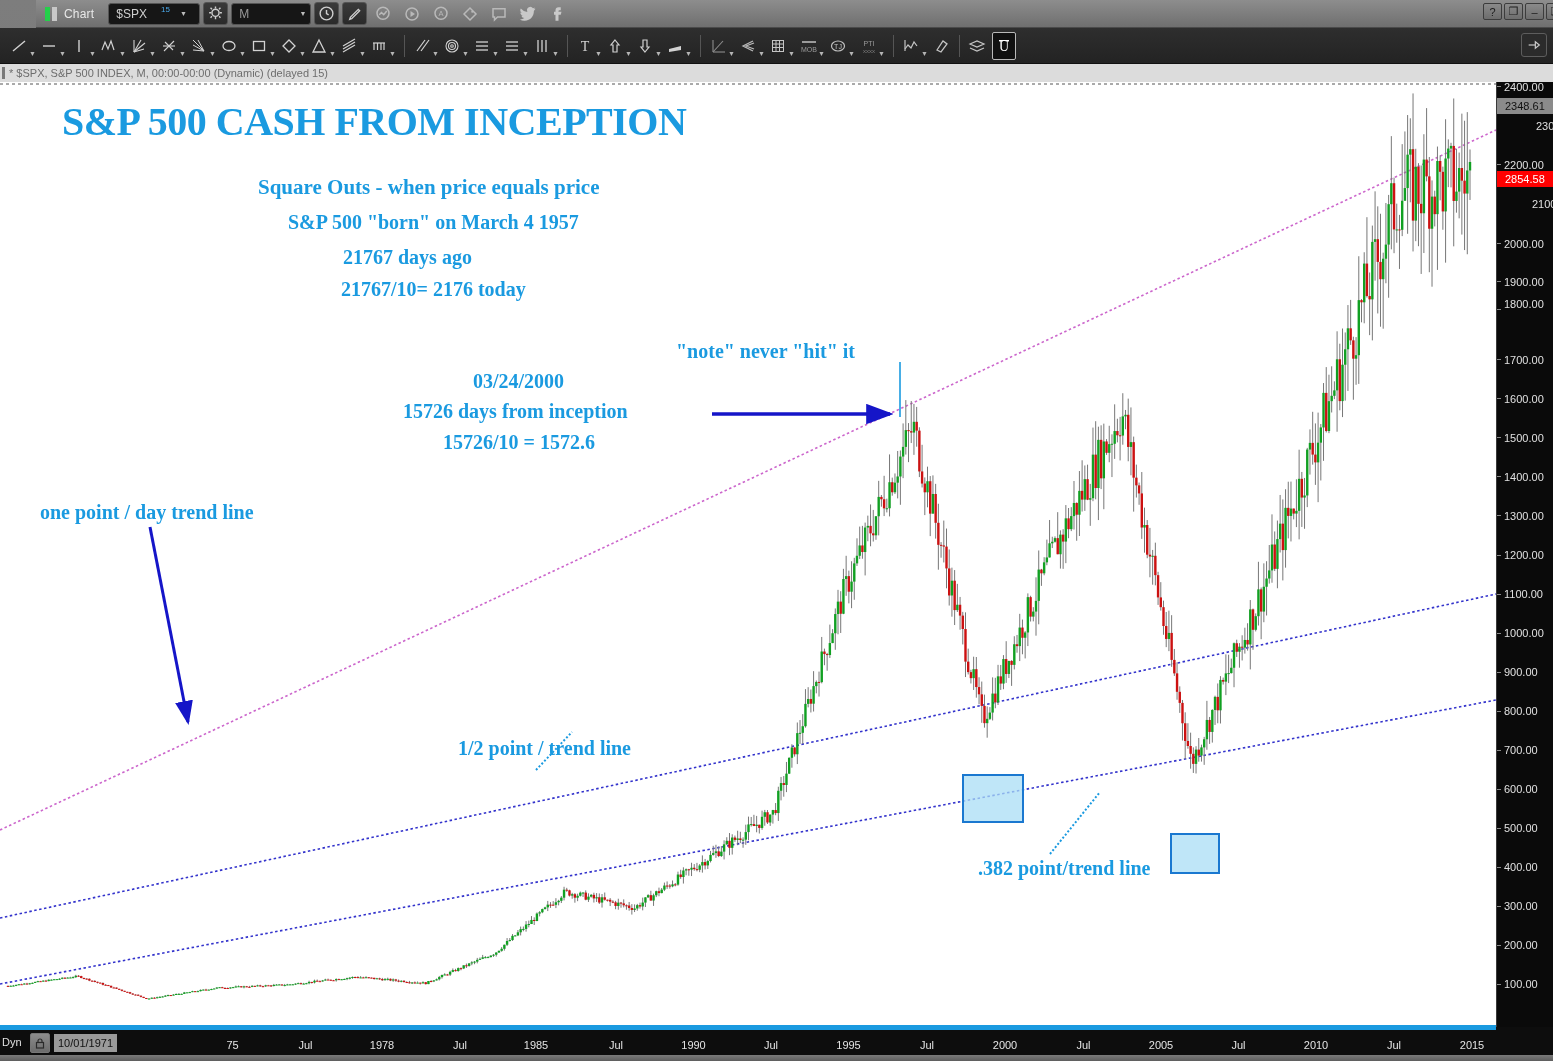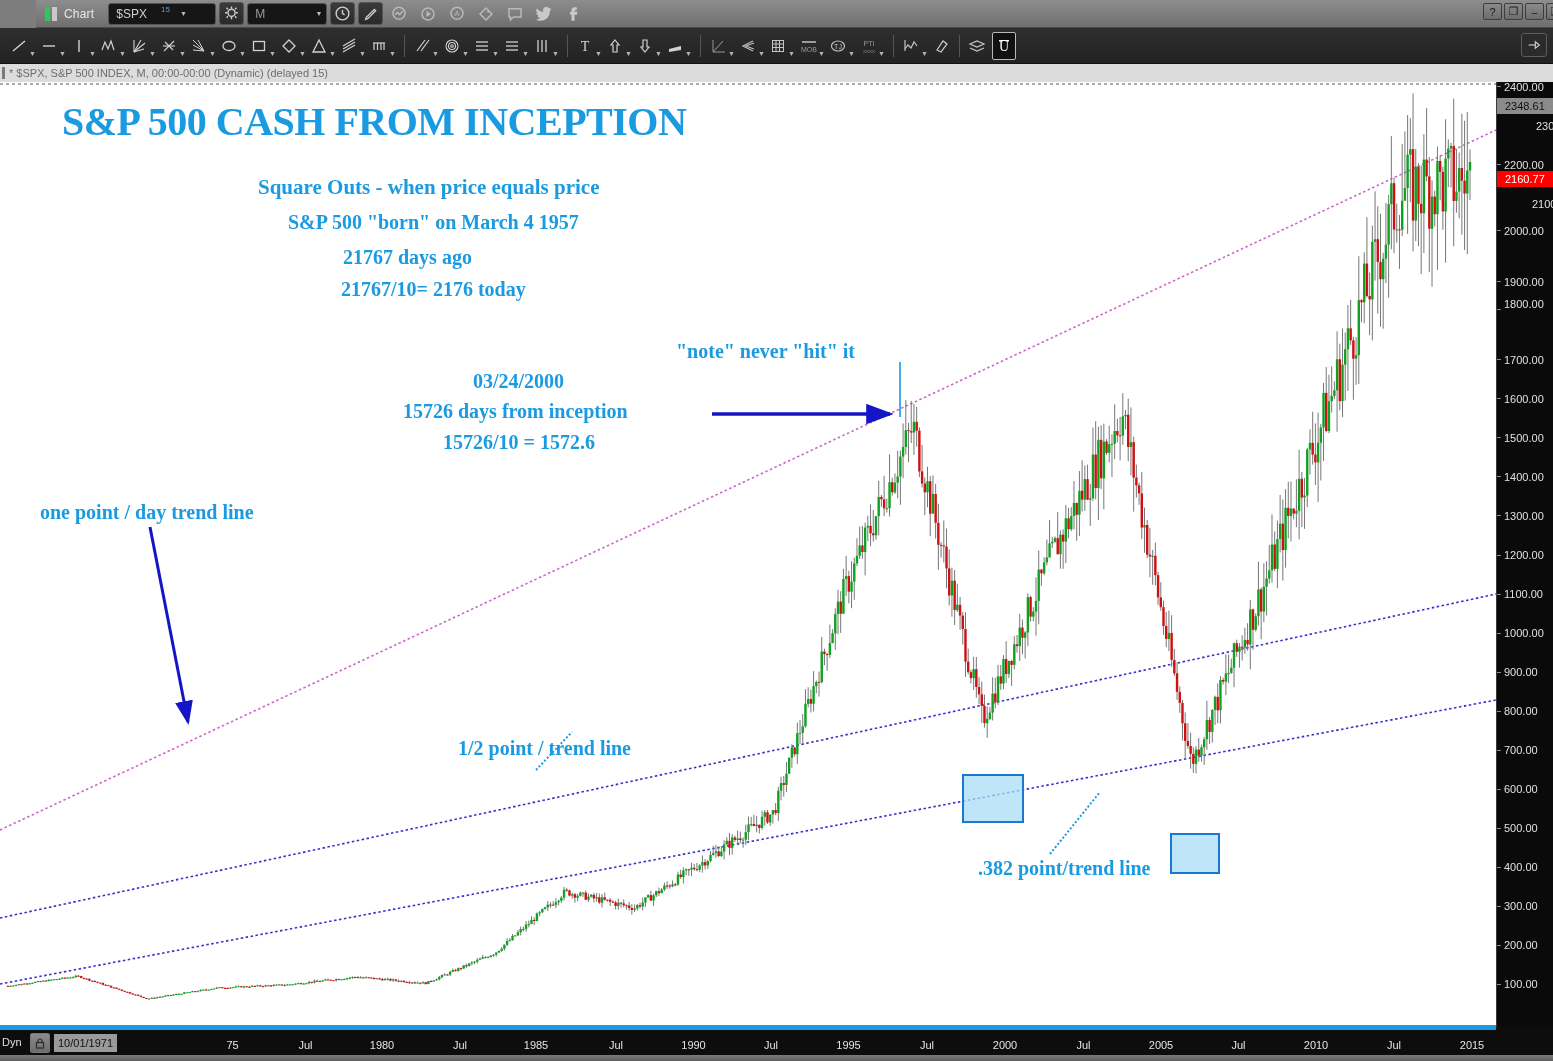--- a/index.html
+++ b/index.html
@@ -20,21 +20,21 @@
   .tb-logo i:nth-child(2){ left:10px; background:#c8c8c8; }
   .tb-title { color:#e8e8e8; font-size:12px; margin-right:14px; letter-spacing:.2px; }
 
   .fld { height:22px; background:#161616; border:1px solid #555;
          border-radius:3px; display:flex; align-items:center;
          padding:0 4px 0 7px; margin-right:3px; position:relative; }
   .fld .sym { color:#cfcfcf; font-size:12px; }
   .fld .sup { color:#4aa8e8; font-size:8px; vertical-align:super;
               margin-left:14px; position:relative; top:-4px; }
   .fld .cv { color:#bdbdbd; font-size:7px; margin-left:10px; }
-  .fld.w-sym { width:108px; }
+  .fld.w-sym { width:92px; }
   .fld.w-int { width:80px; }
   .fld .iv { color:#9a9a9a; font-size:12px; }
 
   .tbtn { width:25px; height:23px; border:1px solid #555; border-radius:3px;
           background:linear-gradient(#3a3a3a,#2a2a2a); margin-right:3px;
           display:flex; align-items:center; justify-content:center; }
   .tbtn.flat { border-color:transparent; background:transparent; width:26px; }
   .tbtn svg { display:block; }
 
   .wctrl { position:absolute; right:3px; top:3px; display:flex; gap:2px; }
@@ -1745,59 +1745,59 @@
         <span>1700.00</span>
       </div>
       <div class="ptick" style="top: 215px; align-items: flex-end;">
         <span class="dash"></span>
         <span>1800.00</span>
       </div>
       <div class="ptick" style="top: 193.208px;">
         <span class="dash"></span>
         <span>1900.00</span>
       </div>
-      <div class="ptick" style="top: 142px;">
+      <div class="ptick" style="top: 155px;">
         <span class="dash"></span>
         <span>2000.00</span>
       </div>
       <div class="ptick" style="top: 115.125px; padding-left: 32px;">
         <span class="dash"></span>
         <span>2100.00</span>
       </div>
       <div class="ptick" style="top: 76.0833px;">
         <span class="dash"></span>
         <span>2200.00</span>
       </div>
       <div class="ptick" style="top: 37.0417px; gap: 36px;">
         <span class="dash"></span>
         <span>2300.00</span>
       </div>
       <div class="ptick" style="top: -2px;">
         <span class="dash"></span>
         <span>2400.00</span>
       </div>
       <div class="pbadge gray" style="top: 16.0635px;">2348.61</div>
-      <div class="pbadge red" style="top: 89.3994px;">2160.77</div>
+      <div class="pbadge red" style="top: 89.3994px;">2854.58</div>
     </div>
 
   <div id="taxis">
     <div class="topline"></div>
     <div class="dynbtn">Dyn</div>
     <div class="lockbtn">
       <svg width="12" height="13" viewBox="0 0 24 24">
           <g fill="none" stroke="#2b2b2b" stroke-width="2.4">
             <rect x="5" y="10" width="14" height="11"></rect>
             <path d="M8 10V7a4 4 0 0 1 8 0v3"></path>
           </g>
         </svg>
     </div>
     <div class="datefld">10/01/1971</div>
   <div class="ttick" style="left: 232.5px;">75</div>
       <div class="ttick" style="left: 305.5px;">Jul</div>
-      <div class="ttick" style="left: 382px;">1980</div>
+      <div class="ttick" style="left: 382px;">1978</div>
       <div class="ttick" style="left: 460px;">Jul</div>
       <div class="ttick" style="left: 536px;">1985</div>
       <div class="ttick" style="left: 616px;">Jul</div>
       <div class="ttick" style="left: 693.5px;">1990</div>
       <div class="ttick" style="left: 771px;">Jul</div>
       <div class="ttick" style="left: 848.5px;">1995</div>
       <div class="ttick" style="left: 927px;">Jul</div>
       <div class="ttick" style="left: 1005px;">2000</div>
       <div class="ttick" style="left: 1083.5px;">Jul</div>
       <div class="ttick" style="left: 1161px;">2005</div>

